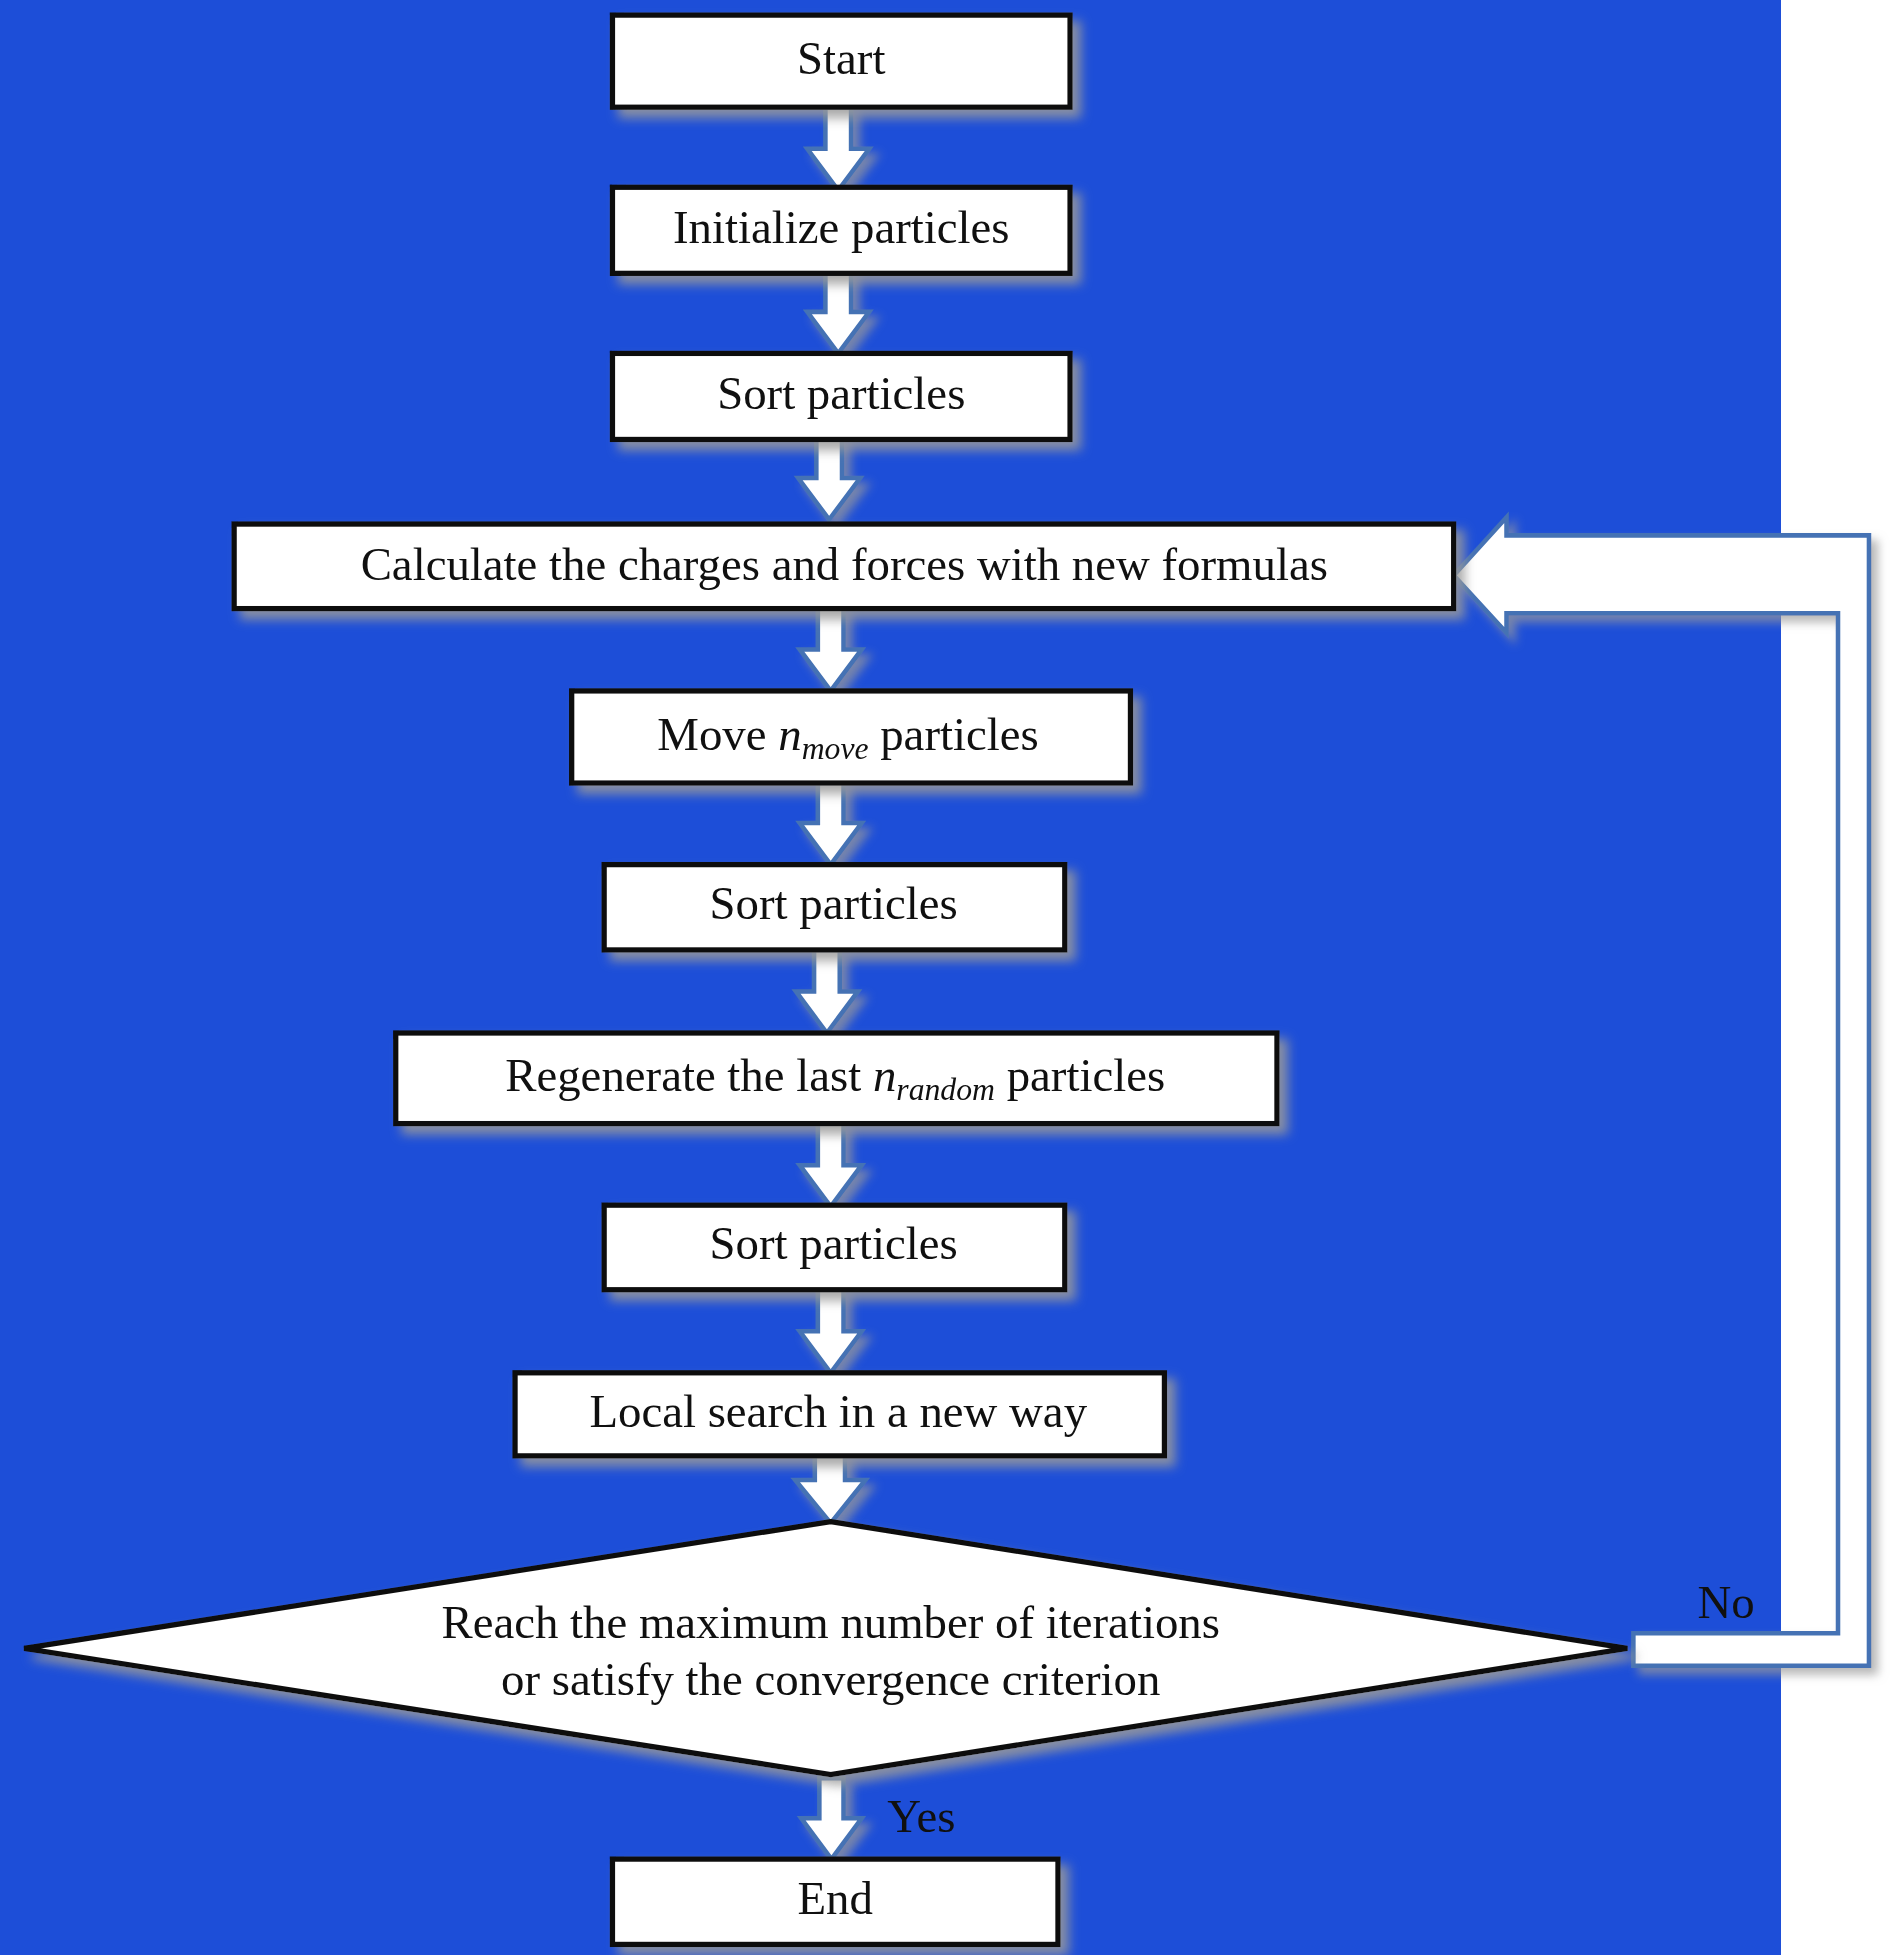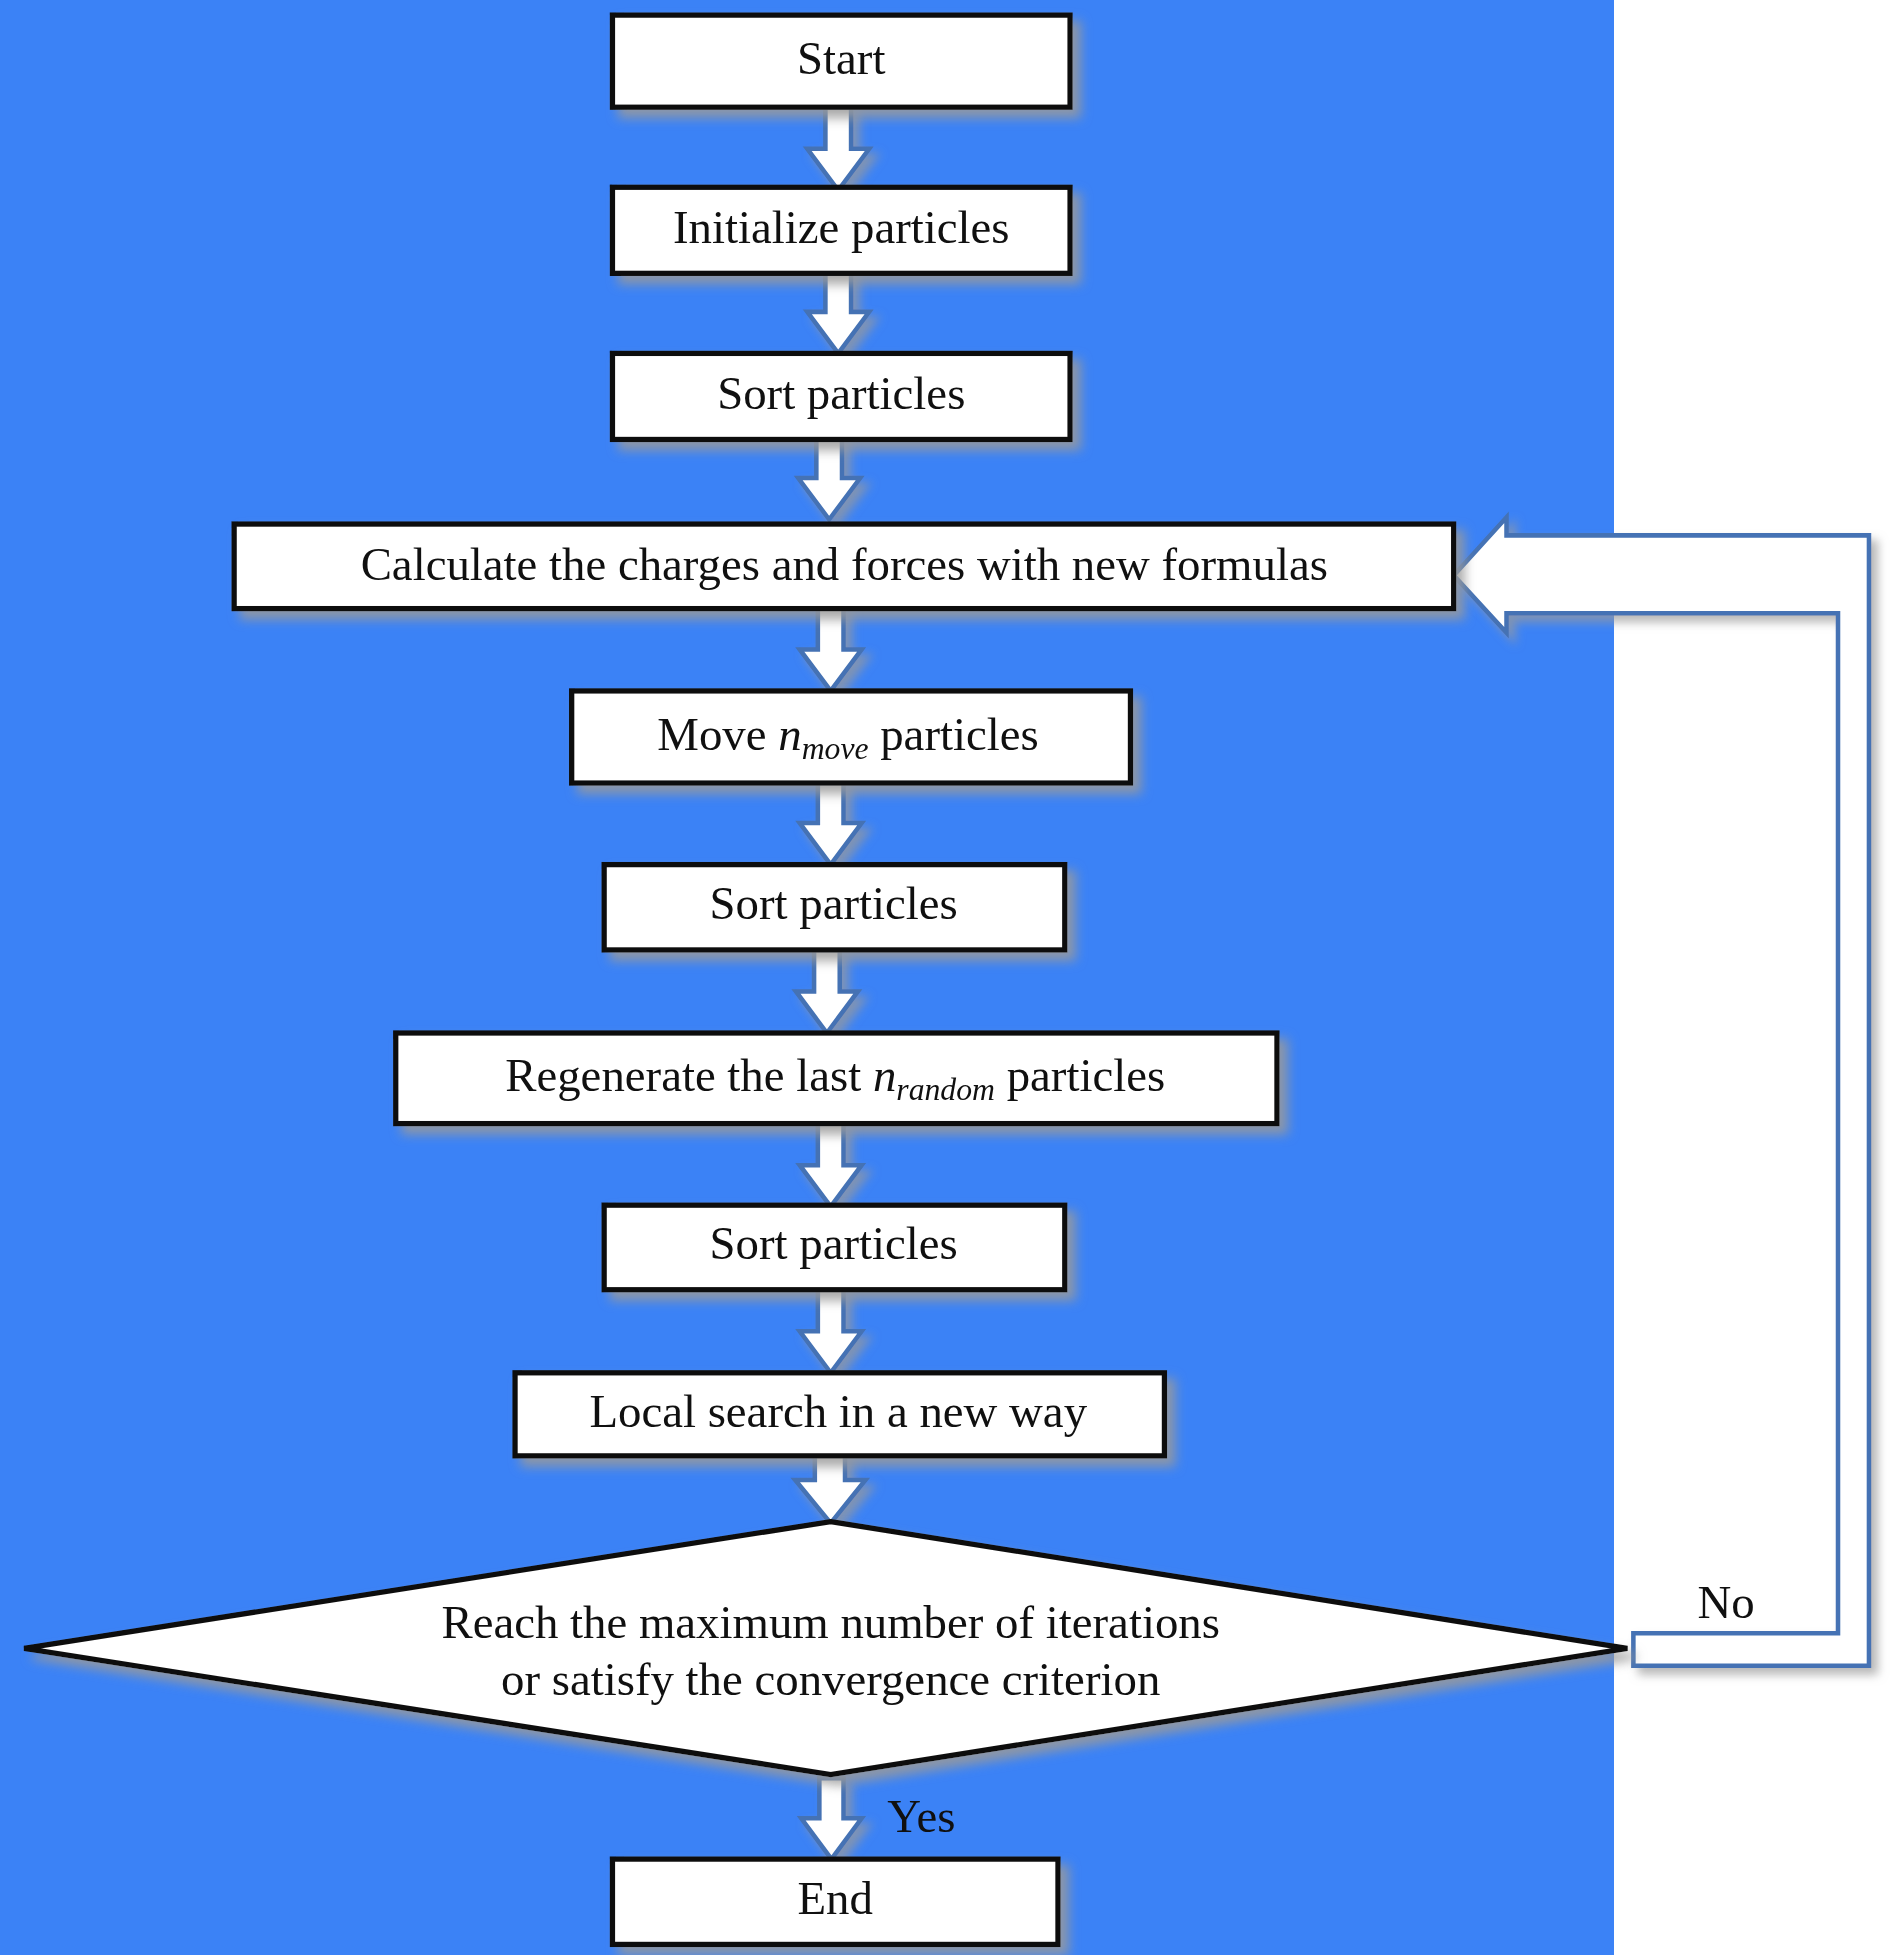--- a/index.html
+++ b/index.html
@@ -8,23 +8,23 @@
     background: #ffffff;
   }
   body {
     width: 1903px;
     height: 1955px;
     font-family: "Liberation Serif", "DejaVu Serif", serif;
     overflow: hidden;
   }
   #flowchart-root {
     position: relative;
-    width: 1614px;
+    width: 1781px;
     height: 1955px;
-    background: #3b82f6;
+    background: #1d4ed8;
     text-align: center;
   }
   svg#chart-svg {
     position: absolute;
     top: 0;
     left: 0;
     width: 1903px;
     height: 1955px;
     display: block;
   }

